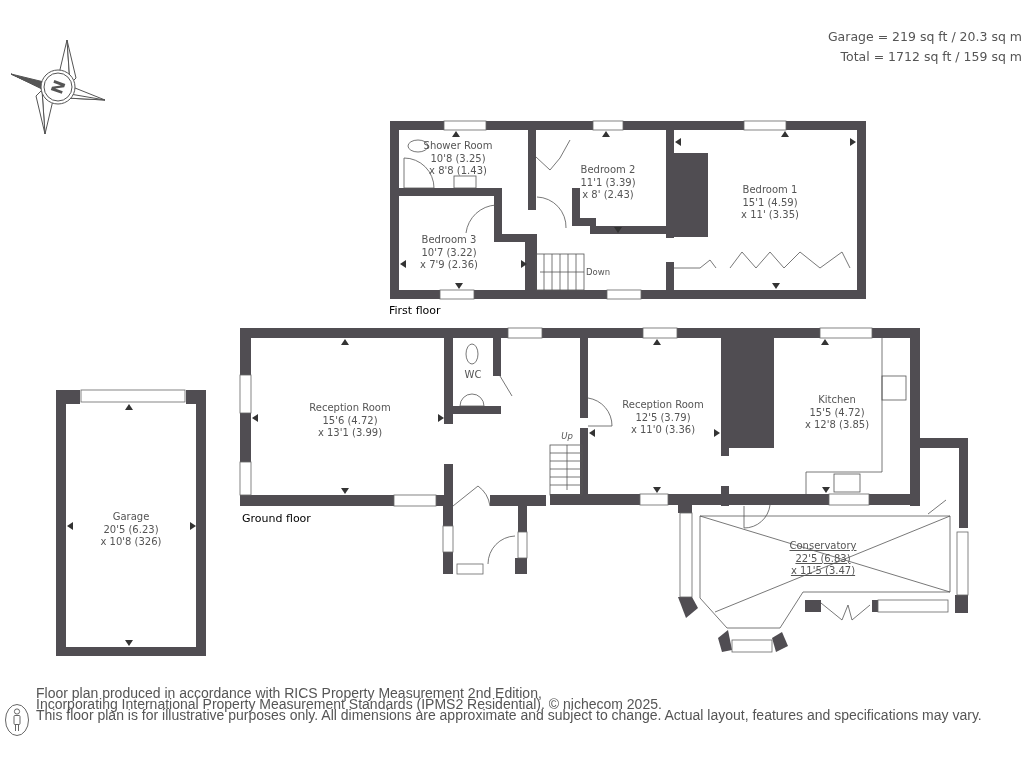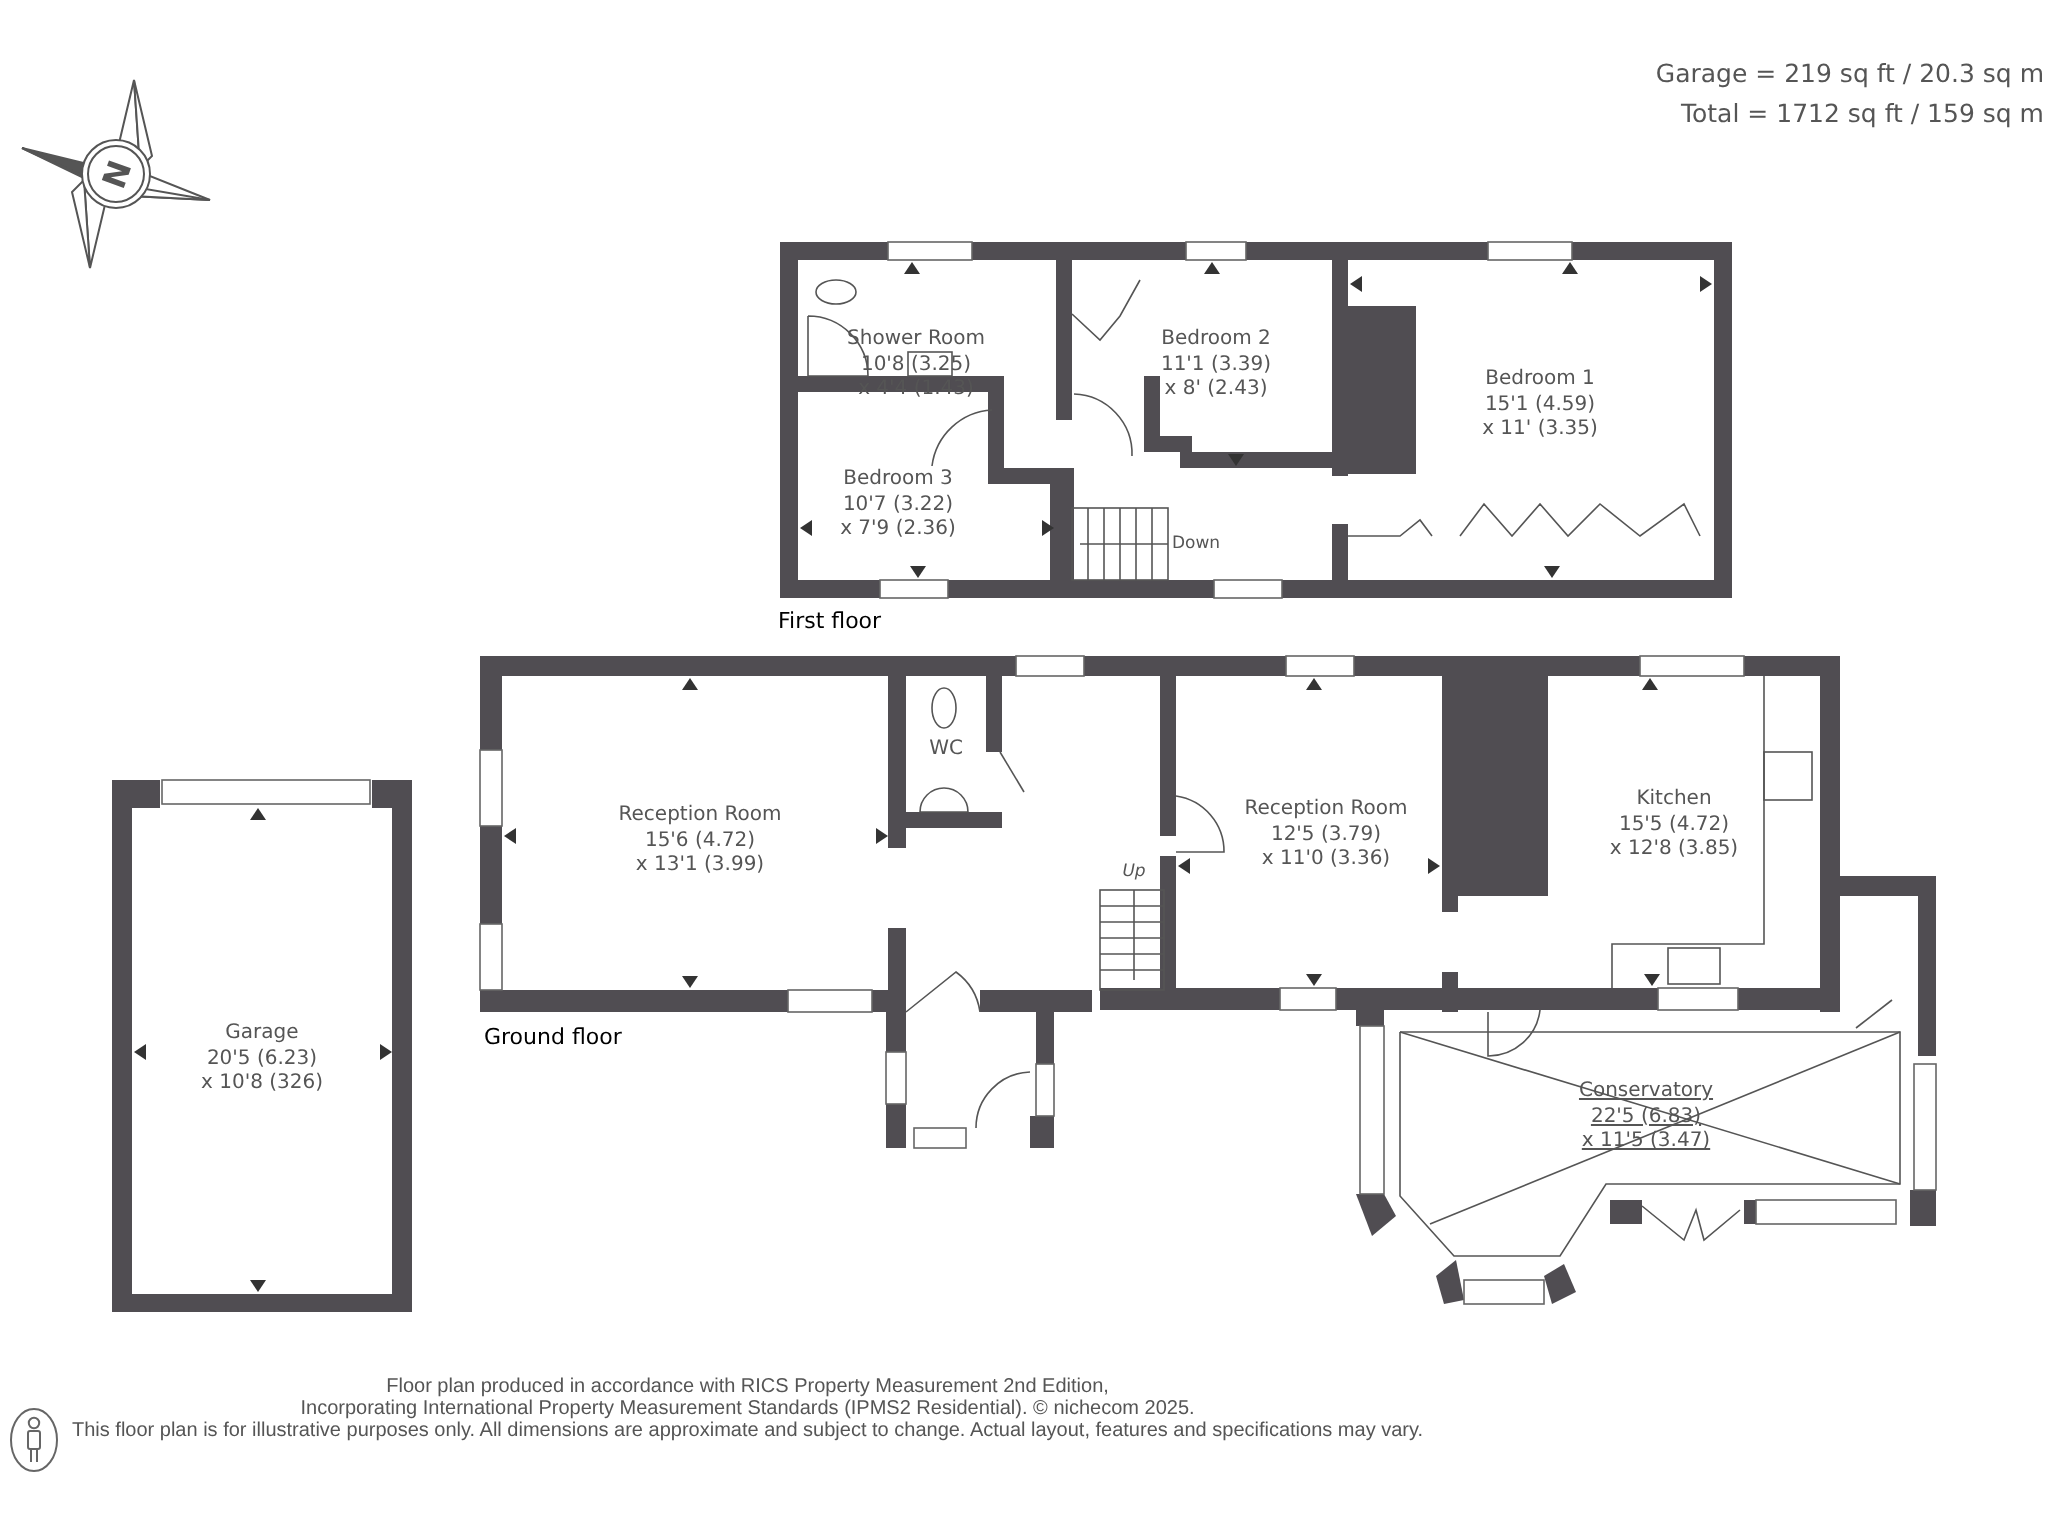--- a/index.html
+++ b/index.html
@@ -2,21 +2,21 @@
 <html><head>
 <meta charset="utf-8">
 <style>
   html,body{margin:0;padding:0;background:#ffffff;}
   body{width:1024px;height:768px;position:relative;overflow:hidden;font-family:"DejaVu Sans",sans-serif;color:#555;}
   .area{position:absolute;right:2px;text-align:right;font-size:12.5px;color:#555;line-height:19.5px;}
   .area .note{font-size:7.5px;line-height:14px;}
   .plan{position:absolute;left:0;top:0;}
   .lbl{position:absolute;text-align:center;font-size:10px;line-height:12.5px;color:#555;white-space:nowrap;transform:translateX(-50%);}
   .floorlbl{position:absolute;font-size:11px;color:#000000;}
-  .footer{position:absolute;left:36px;top:688px;font-family:"Liberation Sans",sans-serif;font-size:10px;line-height:11px;color:#555;white-space:nowrap;text-align:center;}
+  .footer{position:absolute;left:36px;top:688px;font-family:"Liberation Sans",sans-serif;font-size:14px;line-height:11px;color:#555;white-space:nowrap;}
   .person{position:absolute;left:4px;top:703px;}
   .small{font-size:8.5px;}
 </style>
 </head>
 <body>
 
 <div class="area" style="top:27px;right:2px;">
   <div>Garage = 219 sq ft / 20.3 sq m</div>
   <div>Total = 1712 sq ft / 159 sq m</div>
 </div>
@@ -196,24 +196,24 @@
       <polygon points="720,433 714,429 714,437"></polygon>
     <polygon points="67,526 73,522 73,530"></polygon>
       <polygon points="196,526 190,522 190,530"></polygon>
     <polygon points="400,264 406,260 406,268"></polygon>
       <polygon points="527,264 521,260 521,268"></polygon>
     <polygon points="856,142 850,138 850,146"></polygon>
       <polygon points="675,142 681,138 681,146"></polygon>
   </g>
 </svg>
 
-<div class="lbl" style="left:458px;top:140px;margin-top:24px;">
+<div class="lbl" style="left:458px;top:140px;">
   <div>Shower Room</div>
   <div>10'8 (3.25)</div>
-  <div>x 4'4 (1.43)</div>
+  <div>x 8'8 (1.43)</div>
 </div>
 <div class="lbl" style="left:608px;top:164px;">
   <div>Bedroom 2</div>
   <div>11'1 (3.39)</div>
   <div>x 8' (2.43)</div>
 </div>
 <div class="lbl" style="left:770px;top:184px;">
   <div>Bedroom 1</div>
   <div>15'1 (4.59)</div>
   <div>x 11' (3.35)</div>

